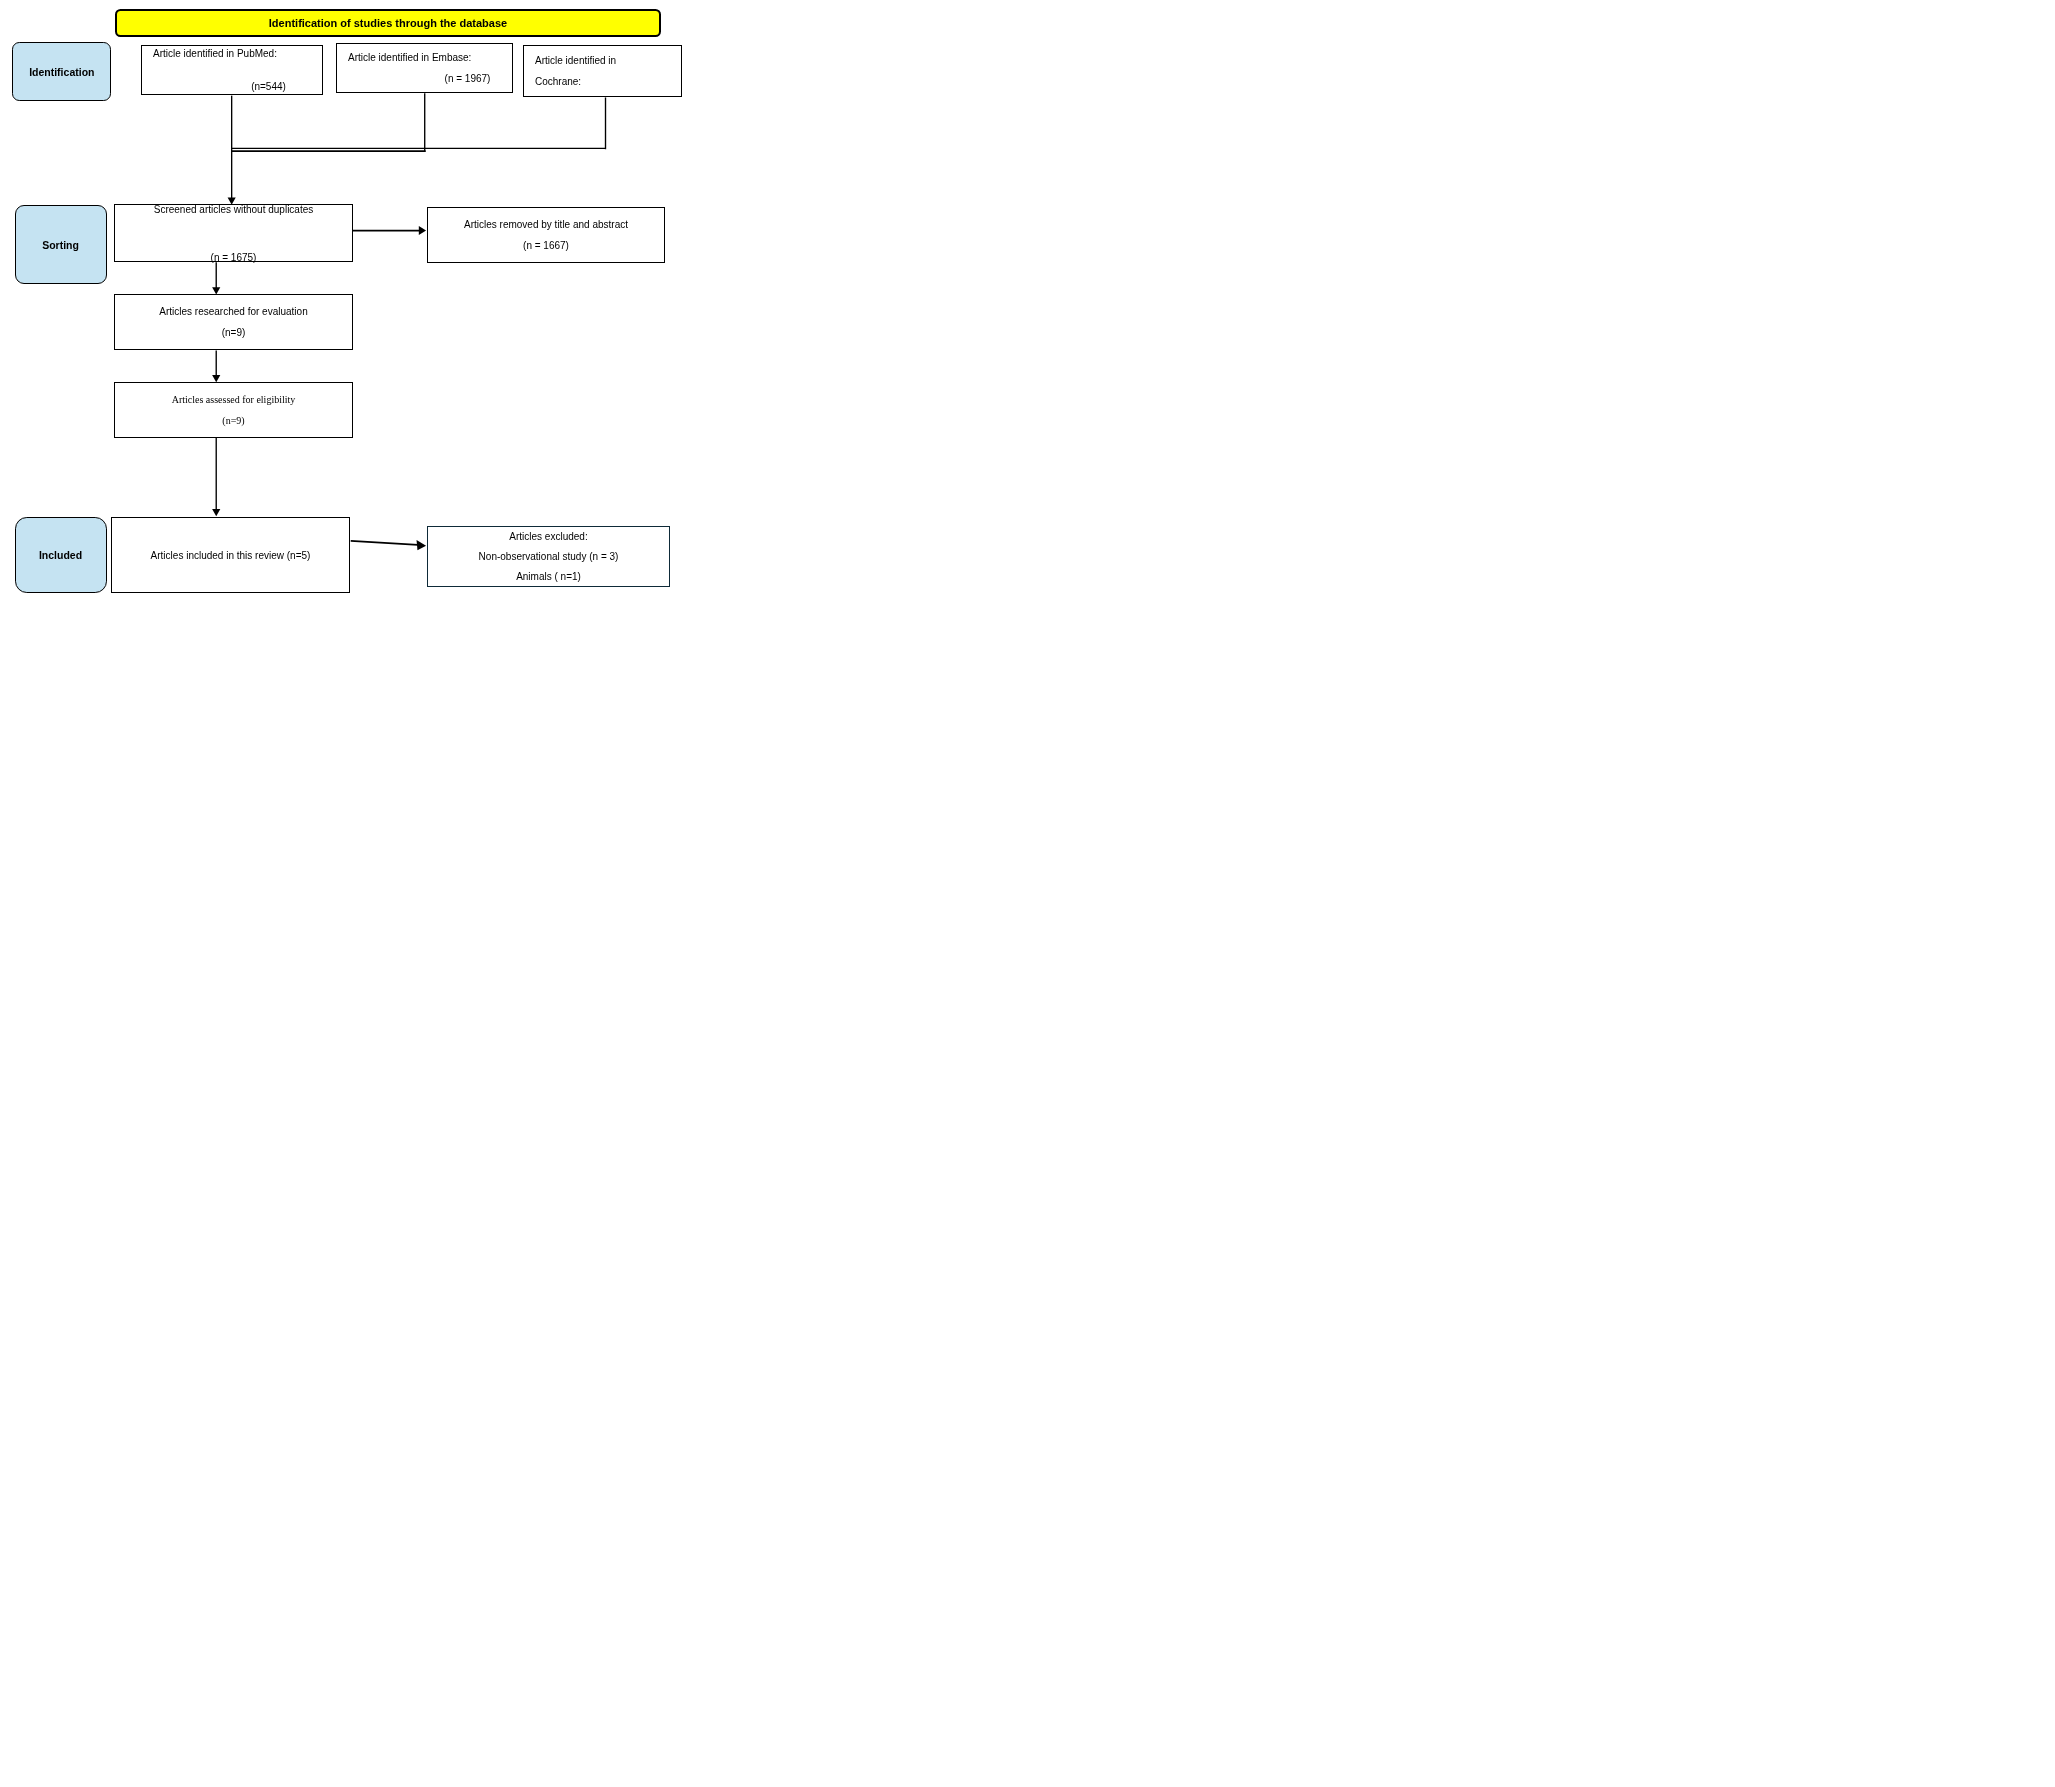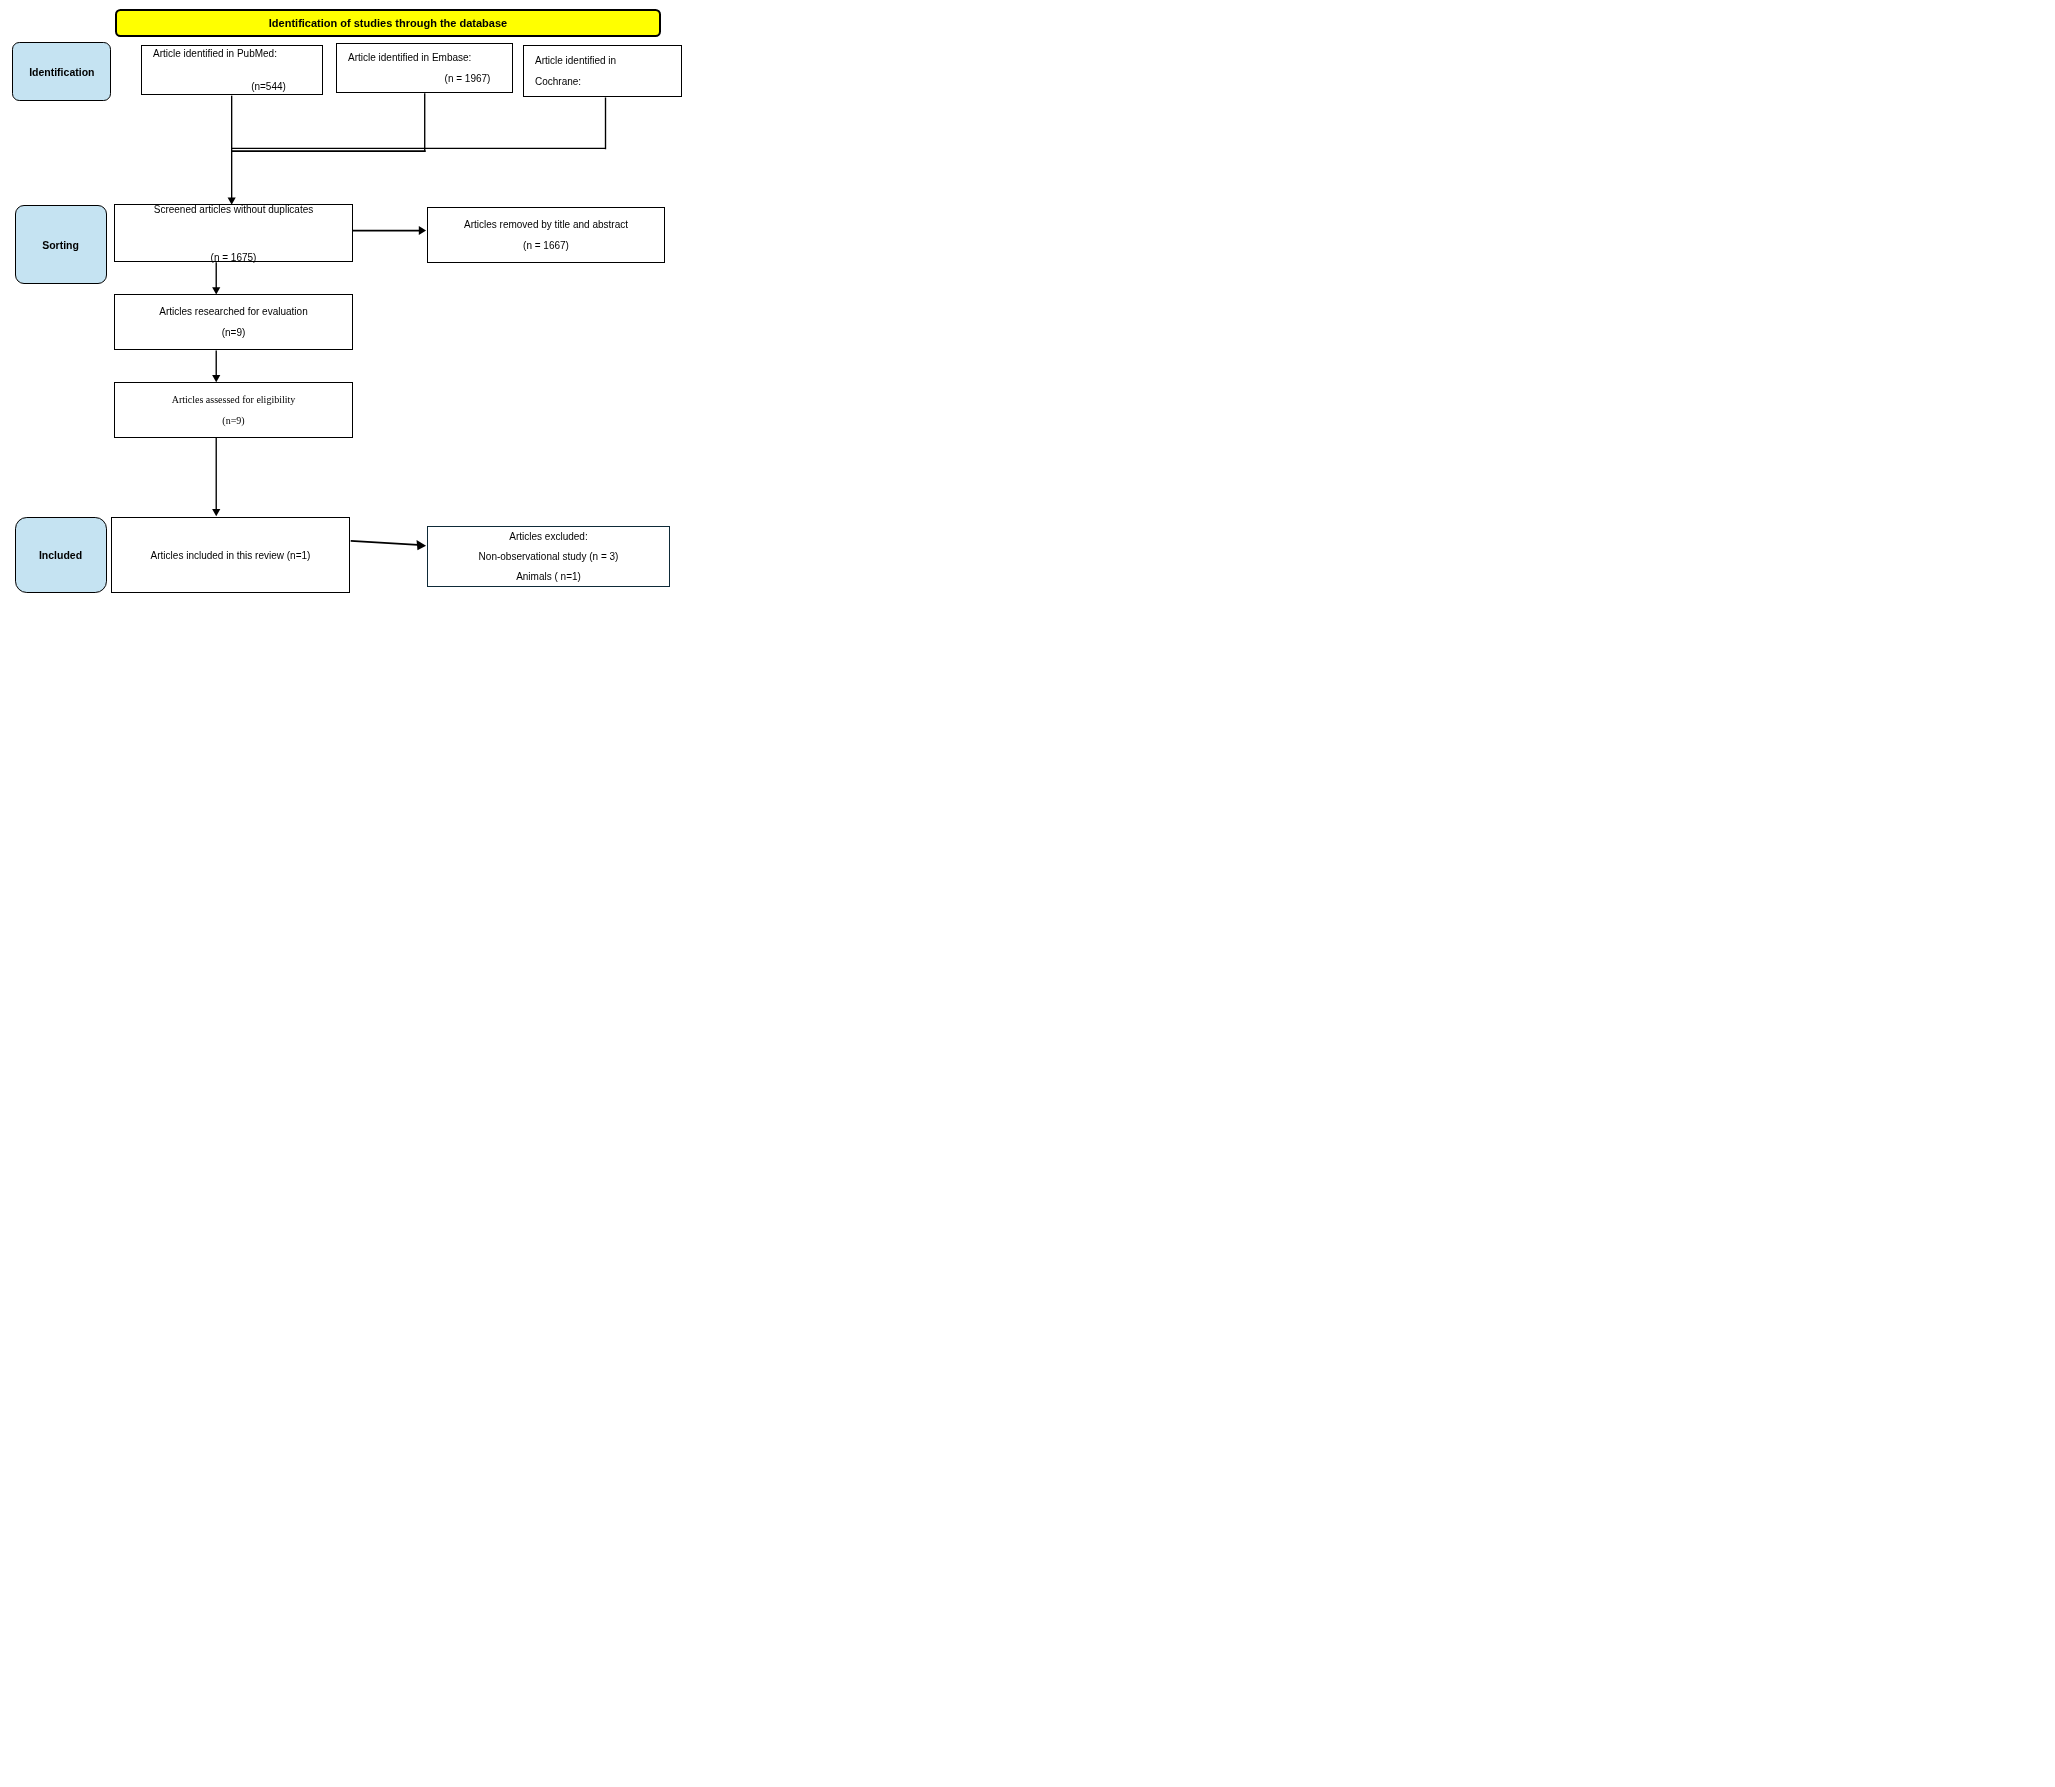--- a/index.html
+++ b/index.html
@@ -137,21 +137,21 @@
     <div class="bline">Articles researched for evaluation</div>
     <div class="bline">(n=9)</div>
   </div>
 
   <div class="wbox" id="b-assessed">
     <div class="bline">Articles assessed for eligibility</div>
     <div class="bline">(n=9)</div>
   </div>
 
   <div class="wbox" id="b-review">
-    <div class="bline">Articles included in this review (n=1)</div>
+    <div class="bline">Articles included in this review (n=5)</div>
   </div>
 
   <div class="wbox" id="b-excluded">
     <div class="bline">Articles excluded:</div>
     <div class="bline">Non-observational study (n = 3)</div>
     <div class="bline">Animals ( n=1)</div>
   </div>
 
 </div>
 

